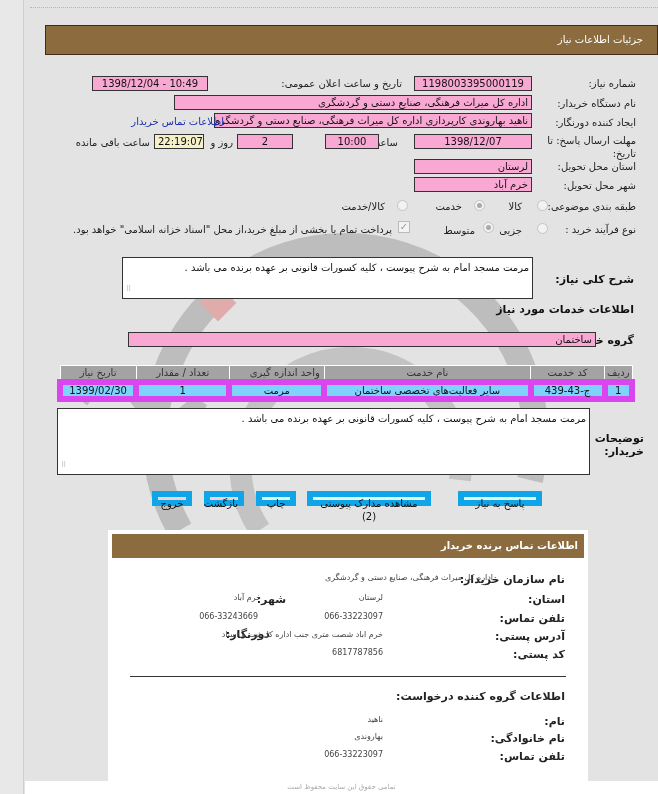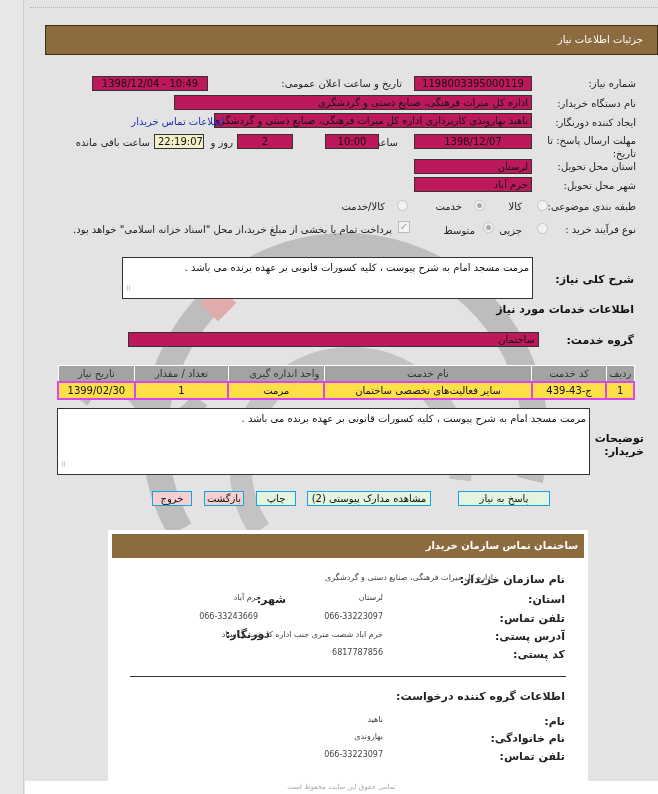--- a/index.html
+++ b/index.html
@@ -25,21 +25,21 @@
   }
   .header-bar {
     position: absolute; left: 45px; top: 25px; width: 613px; height: 30px;
     background: #8c6b3f; border: 1px solid #3d2e1a;
     direction: rtl; padding-right: 14px;
     color: #fff; font-size: 10px; line-height: 28px;
   }
   .lbl { position: absolute; direction: rtl; text-align: right; font-size: 10px; color: #222; white-space: nowrap; }
   .lbl.bold { font-weight: bold; font-size: 11px; color: #111; }
   .field {
-    position: absolute; background: #be185d; border: 1px solid #333;
+    position: absolute; background: #f9a8d4; border: 1px solid #333;
     font-size: 10px; line-height: 13px; height: 15px; white-space: nowrap; overflow: hidden;
     padding: 0 3px;
   }
   .field.center { text-align: center; }
   .field.rtl { direction: rtl; text-align: right; }
   .field.yellow { background: #f5f0c8; }
   .link { color: #1a2fb0; text-decoration: none; }
   .radio {
     position: absolute; width: 11px; height: 11px; border-radius: 50%;
     border: 1px solid #c4c4c4; background: #f2f2f2;
@@ -59,24 +59,24 @@
   .grip { position: absolute; left: 3px; bottom: 2px; font-size: 7px; color: #aaa; letter-spacing: -1px; }
   table.items {
     position: absolute; left: 57px; top: 365px; width: 578px; border-collapse: collapse;
     direction: rtl; font-size: 10px;
   }
   table.items th {
     background: #a3a3a3; color: #333; font-weight: normal; height: 16px;
     border: 1px solid #fff; text-align: center;
   }
   table.items td {
-    background: #fde047; height: 17px; text-align: center; border: 2px solid #d946ef;
+    background: #7dd3fc; height: 17px; text-align: center; border: 6px solid #d946ef;
   }
   .btn {
-    position: absolute; height: 15px; border: 1px solid #0ea5e9; font-size: 10px; line-height: 13px;
+    position: absolute; height: 15px; border: 6px solid #0ea5e9; font-size: 10px; line-height: 13px;
     text-align: center; direction: rtl; cursor: pointer;
   }
   .btn.green { background: #e3f5df; }
   .btn.pink { background: #f7cfd2; }
   .contact-card {
     position: absolute; left: 108px; top: 530px; width: 480px; height: 252px; background: #fff;
   }
   .contact-head {
     position: absolute; left: 4px; top: 4px; width: 472px; height: 24px; background: #8c6b3f;
     direction: rtl; color: #fff; font-size: 10px; font-weight: bold; line-height: 24px; padding-right: 6px;
@@ -152,21 +152,21 @@
 <div class="lbl" style="right:266px; top:224px;">پرداخت تمام یا بخشی از مبلغ خرید،از محل "اسناد خزانه اسلامی" خواهد بود.</div>
 
 <div class="lbl bold" style="right:24px; top:273px;">شرح کلی نیاز:</div>
 <div class="textarea" style="left:122px; top:257px; width:411px; height:42px;">
   <span>مرمت مسجد امام به شرح پیوست ، کلیه کسورات قانونی بر عهده برنده می باشد .</span>
   <span class="grip">⠿</span>
 </div>
 
 <div class="lbl bold" style="right:24px; top:303px;">اطلاعات خدمات مورد نیاز</div>
 <div class="lbl bold" style="right:24px; top:334px;">گروه خدمت:</div>
-<div class="field rtl" style="left:128px; top:332px; width:411px;">ساختمان</div>
+<div class="field rtl" style="left:128px; top:332px; width:468px;">ساختمان</div>
 
 <table class="items">
   <thead>
     <tr>
       <th style="width:26px;">ردیف</th>
       <th style="width:70px;">کد خدمت</th>
       <th style="width:195px;">نام خدمت</th>
       <th style="width:90px;padding-left:16px;">واحد اندازه گیری</th>
       <th style="width:88px;">تعداد / مقدار</th>
       <th style="width:72px;">تاریخ نیاز</th>
@@ -183,28 +183,28 @@
     </tr>
   </tbody>
 </table>
 
 <div class="lbl bold" style="right:14px; top:432px; width:40px; white-space:normal; line-height:13px;">توضیحات خریدار:</div>
 <div class="textarea" style="left:57px; top:408px; width:533px; height:67px;">
   <span>مرمت مسجد امام به شرح پیوست ، کلیه کسورات قانونی بر عهده برنده می باشد .</span>
   <span class="grip">⠿</span>
 </div>
 
-<div class="btn green" style="left:458px; top:491px; width:92px;">پاسخ به نیاز</div>
+<div class="btn green" style="left:458px; top:491px; width:84px;">پاسخ به نیاز</div>
 <div class="btn green" style="left:307px; top:491px; width:124px;">مشاهده مدارک پیوستی (2)</div>
 <div class="btn green" style="left:256px; top:491px; width:40px;">چاپ</div>
 <div class="btn pink" style="left:204px; top:491px; width:40px;">بازگشت</div>
 <div class="btn pink" style="left:152px; top:491px; width:40px;">خروج</div>
 
 <div class="contact-card">
-  <div class="contact-head">ساختمان تماس سازمان خریدار</div>
+  <div class="contact-head">اطلاعات تماس برنده خریدار</div>
 </div>
 <div class="c-lbl" style="right:93px; top:573px;">نام سازمان خریدار:</div>
 <div class="c-val" style="right:165px; top:573px;">اداره کل میراث فرهنگی، صنایع دستی و گردشگری</div>
 
 <div class="c-lbl" style="right:93px; top:593px;">استان:</div>
 <div class="c-val" style="right:275px; top:593px;">لرستان</div>
 <div class="c-lbl" style="right:372px; top:593px;">شهر:</div>
 <div class="c-val" style="right:397px; top:593px;">خرم آباد</div>
 
 <div class="c-lbl" style="right:93px; top:612px;">تلفن تماس:</div>

